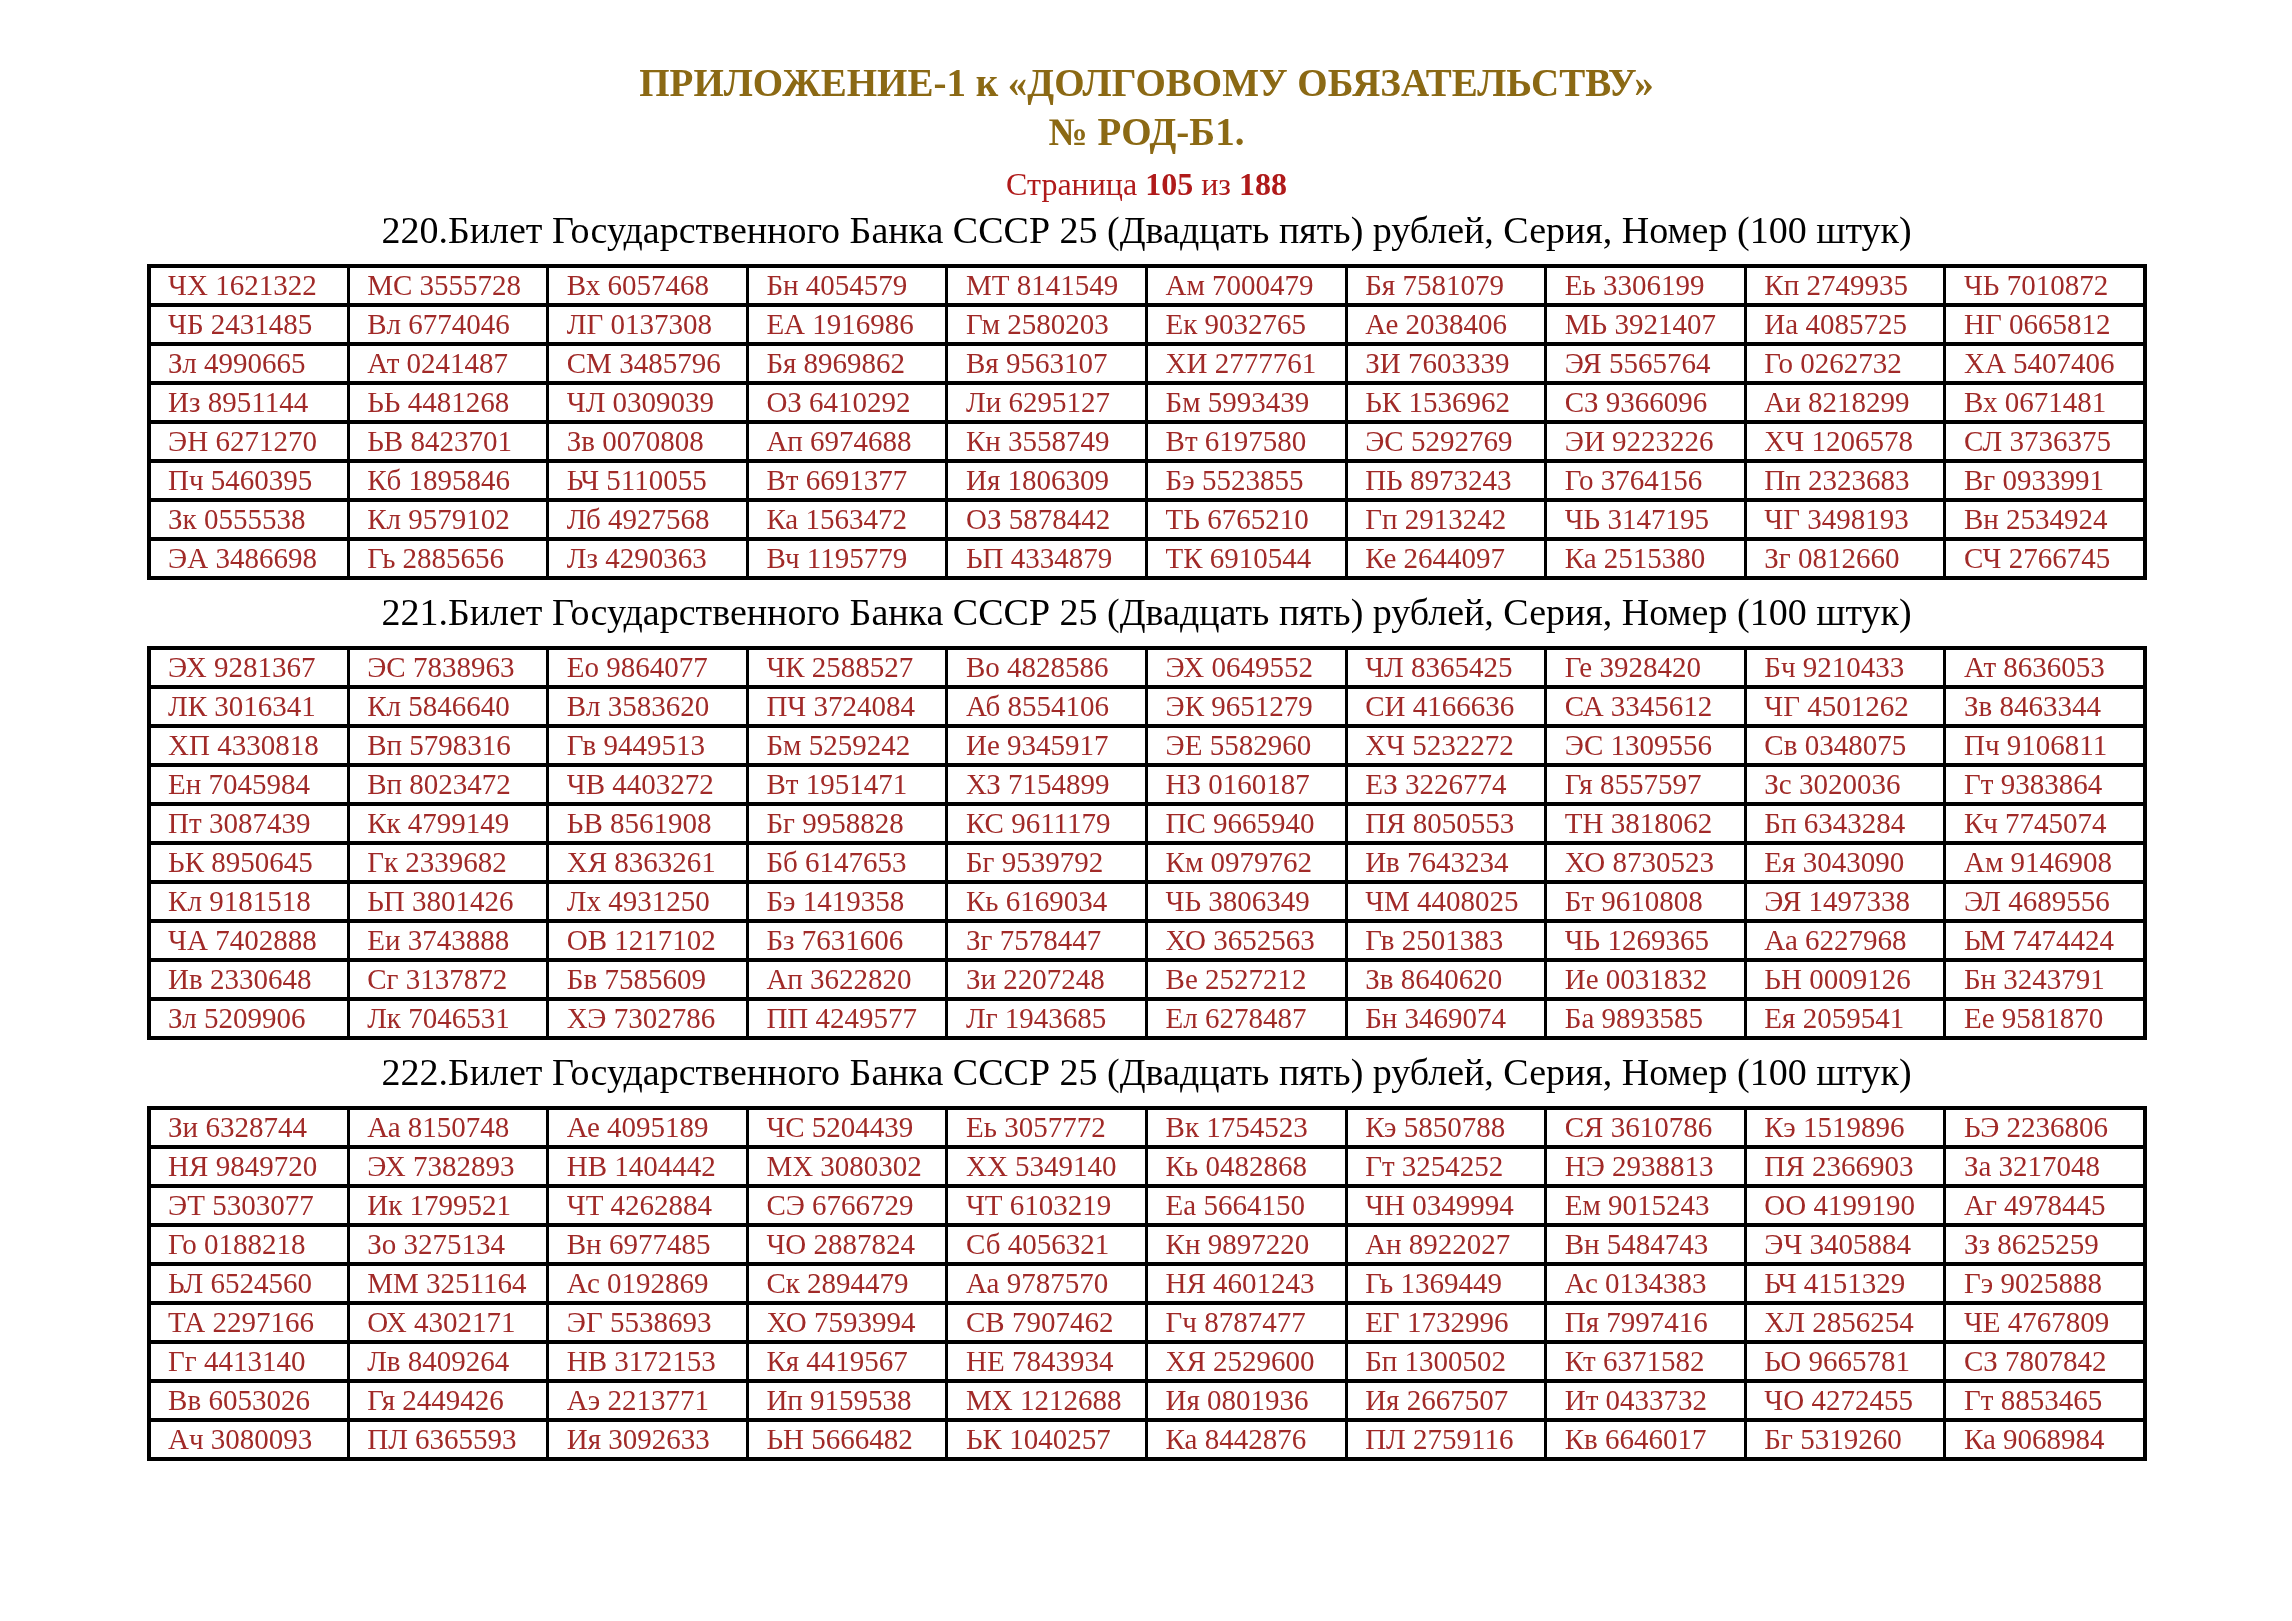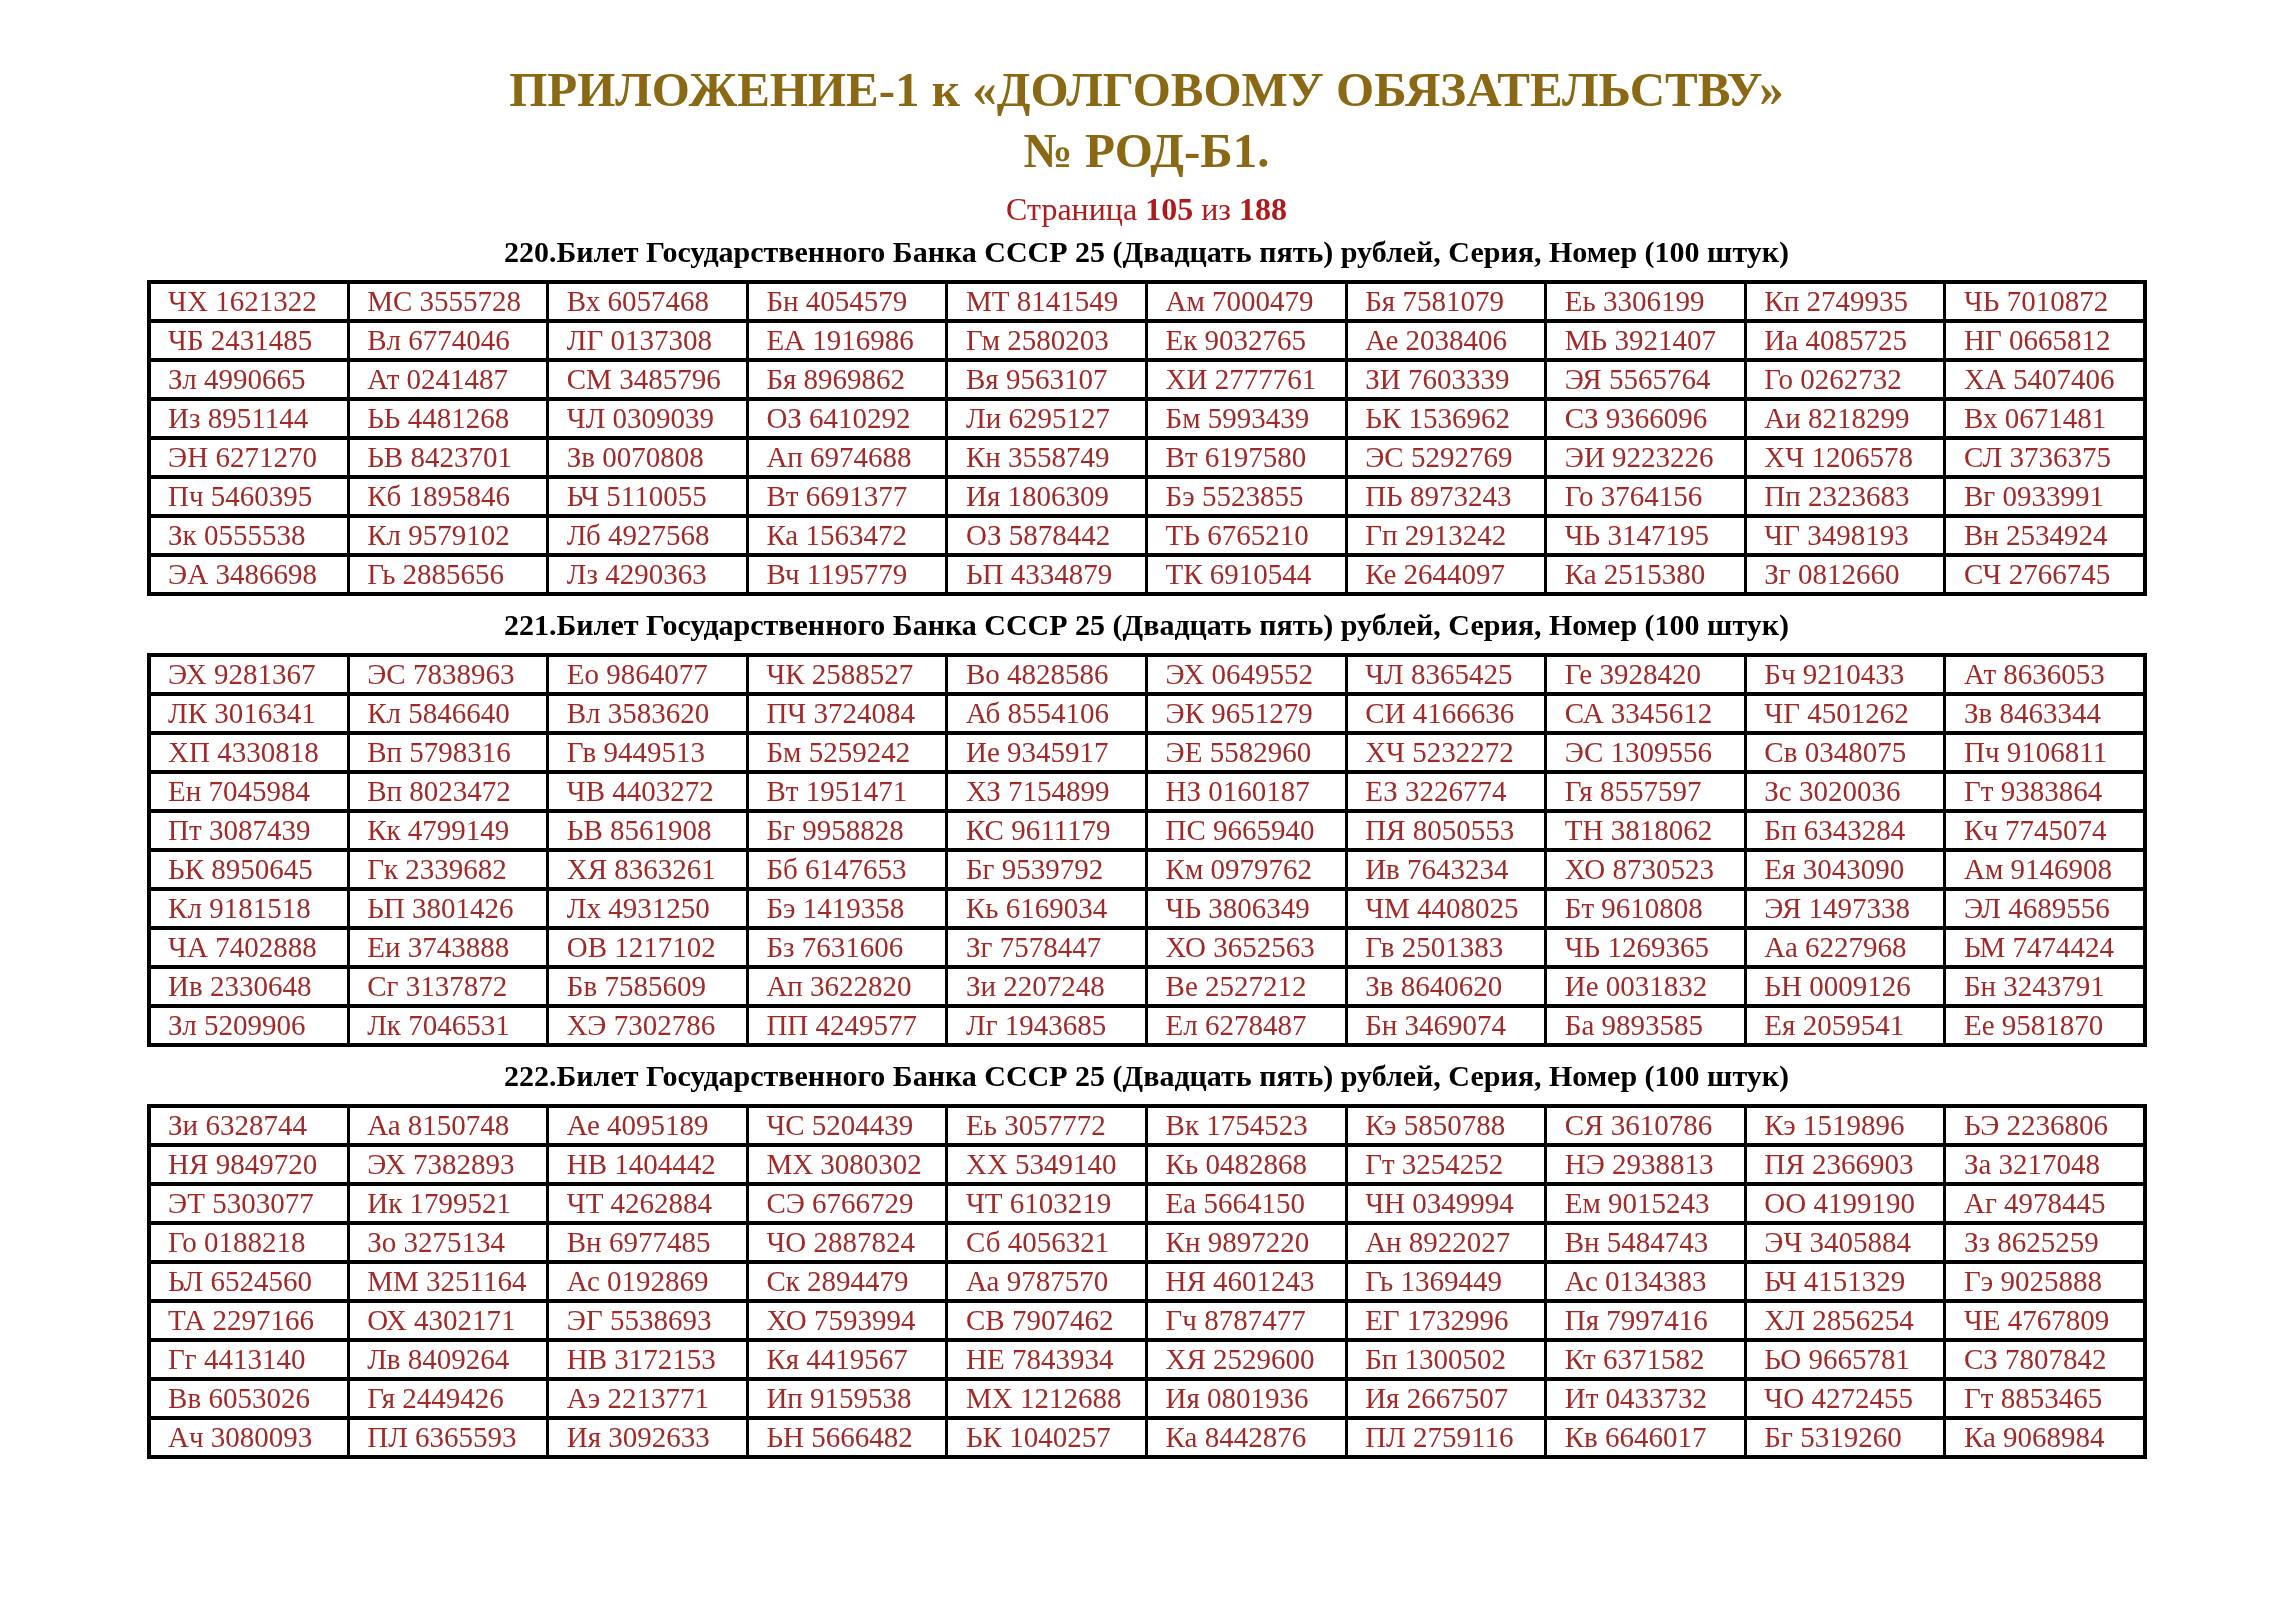--- a/index.html
+++ b/index.html
@@ -10,39 +10,39 @@
     overflow: hidden;
   }
   .page {
     width: 2293px; height: 1621px;
     padding-top: 59px;
   }
   .hdr-line1, .hdr-line2 {
     text-align: center;
     color: #8B6914;
     font-weight: bold;
-    font-size: 49px;
+    font-size: 39px;
     line-height: 1.25;
   }
   .hdr-page {
     text-align: center;
     color: #B01A1A;
     font-size: 32px;
     line-height: 1.25;
     margin-top: 7.8px;
   }
   .hdr-page .pg-num {
     font-weight: bold;
     font-size: 32px;
   }
   .section-title {
     text-align: center;
     color: #000000;
-    font-weight: bold;
-    font-size: 30px;
+    font-weight: normal;
+    font-size: 38px;
     line-height: 1.1;
     margin-top: 5.9px;
     margin-bottom: 2.9px;
   }
   table.serials {
     width: 2000px;
     margin: 12px auto;
     border-collapse: collapse;
     table-layout: fixed;
     border: 4.9px solid #000000;

